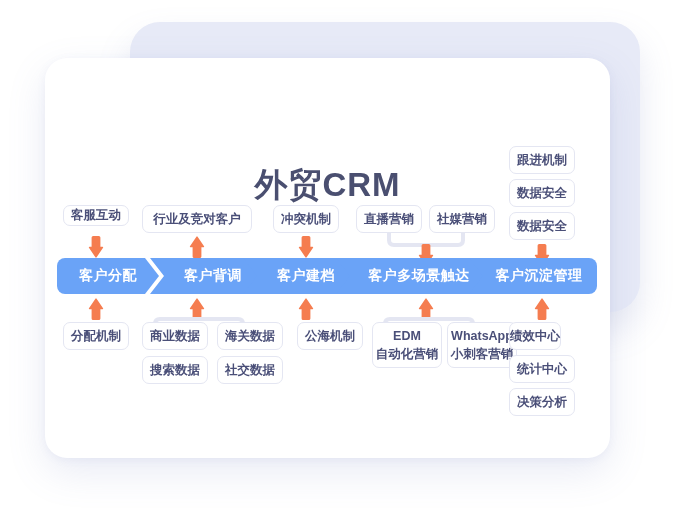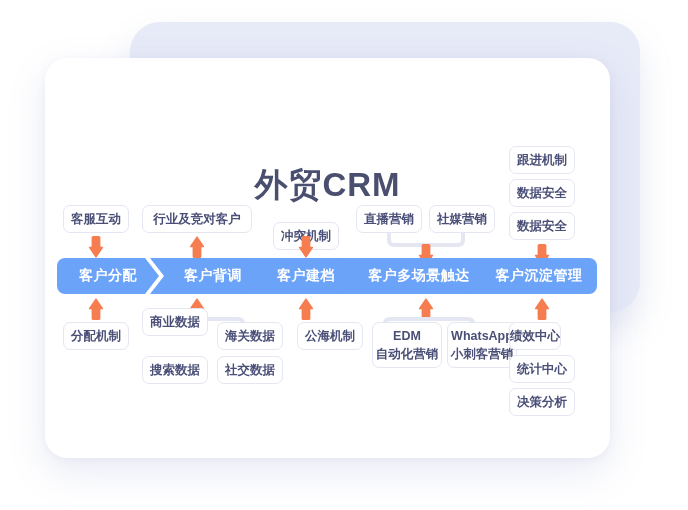--- a/index.html
+++ b/index.html
@@ -99,25 +99,25 @@
 <body>
 
 <div class="stage">
 
   <div class="back-card"></div>
 
   <div class="card">
 
     <div class="title">外贸CRM</div>
 
-    <div class="box" style="left:18px;top:147px;width:66px;height:28px;">客服互动</div>
+    <div class="box" style="left:18px;top:147px;width:66px;height:21px;">客服互动</div>
 
     <div class="box" style="left:97px;top:147px;width:110px;height:28px;">行业及竞对客户</div>
 
-    <div class="box" style="left:228px;top:164px;width:66px;height:28px;">冲突机制</div>
+    <div class="box" style="left:228px;top:147px;width:66px;height:28px;">冲突机制</div>
 
     <div class="box" style="left:311px;top:147px;width:66px;height:28px;">直播营销</div>
 
     <div class="box" style="left:384px;top:147px;width:66px;height:28px;">社媒营销</div>
 
     <div class="box" style="left:464px;top:88px;width:66px;height:28px;">跟进机制</div>
 
     <div class="box" style="left:464px;top:121px;width:66px;height:28px;">数据安全</div>
 
     <div class="box" style="left:464px;top:154px;width:66px;height:28px;">数据安全</div>
@@ -204,21 +204,21 @@
     </div>
 
     <div class="bracket" style="left:334px;top:255px;">
       <svg width="100" height="18" viewBox="0 0 100 18">
         <path d="M6 18 V11 Q6 6 11 6 H89 Q94 6 94 11 V18" fill="none" stroke="#e4e6f2" stroke-width="4" stroke-linecap="round"></path>
       </svg>
     </div>
 
     <div class="box" style="left:18px;top:264px;width:66px;height:28px;">分配机制</div>
 
-    <div class="box" style="left:97px;top:250px;width:66px;height:28px;text-align:center;">商业数据</div>
+    <div class="box" style="left:97px;top:264px;width:66px;height:28px;text-align:center;">商业数据</div>
 
     <div class="box" style="left:172px;top:264px;width:66px;height:28px;">海关数据</div>
 
     <div class="box" style="left:252px;top:264px;width:66px;height:28px;">公海机制</div>
 
     <div class="box" style="left:97px;top:298px;width:66px;height:28px;">搜索数据</div>
 
     <div class="box" style="left:172px;top:298px;width:66px;height:28px;">社交数据</div>
 
     <div class="box two-line" style="left:327px;top:264px;width:70px;height:46px;">

